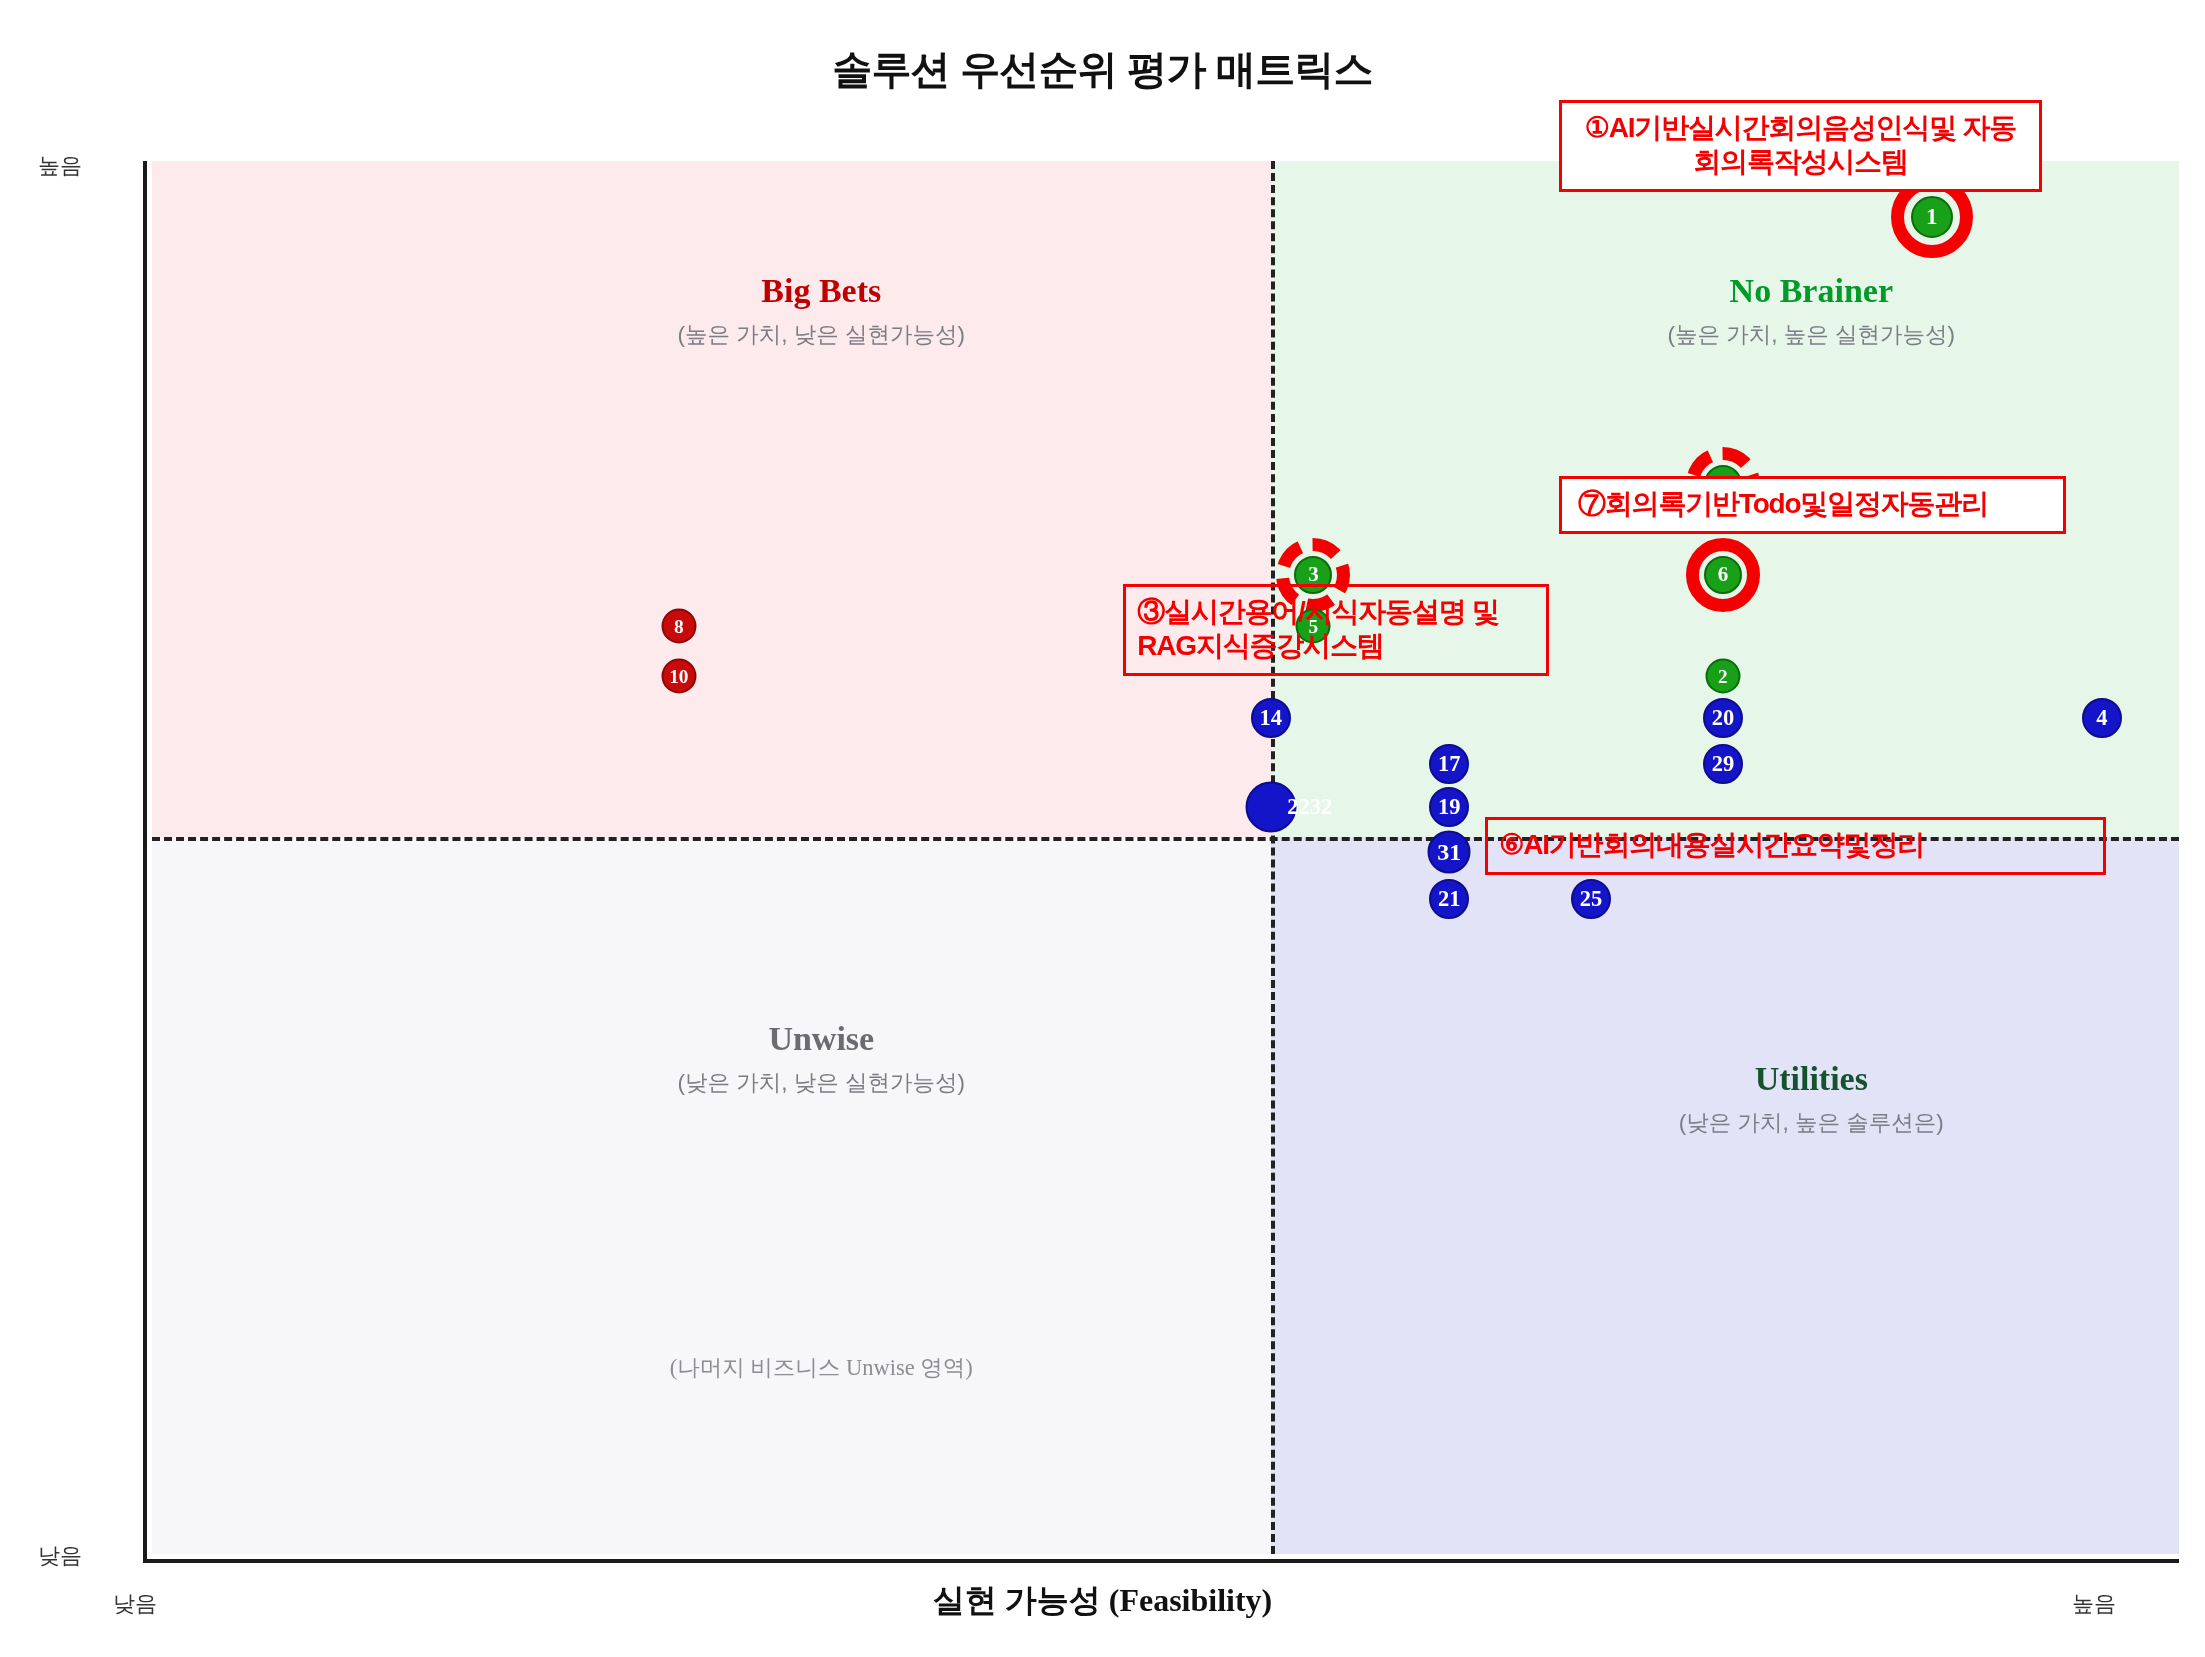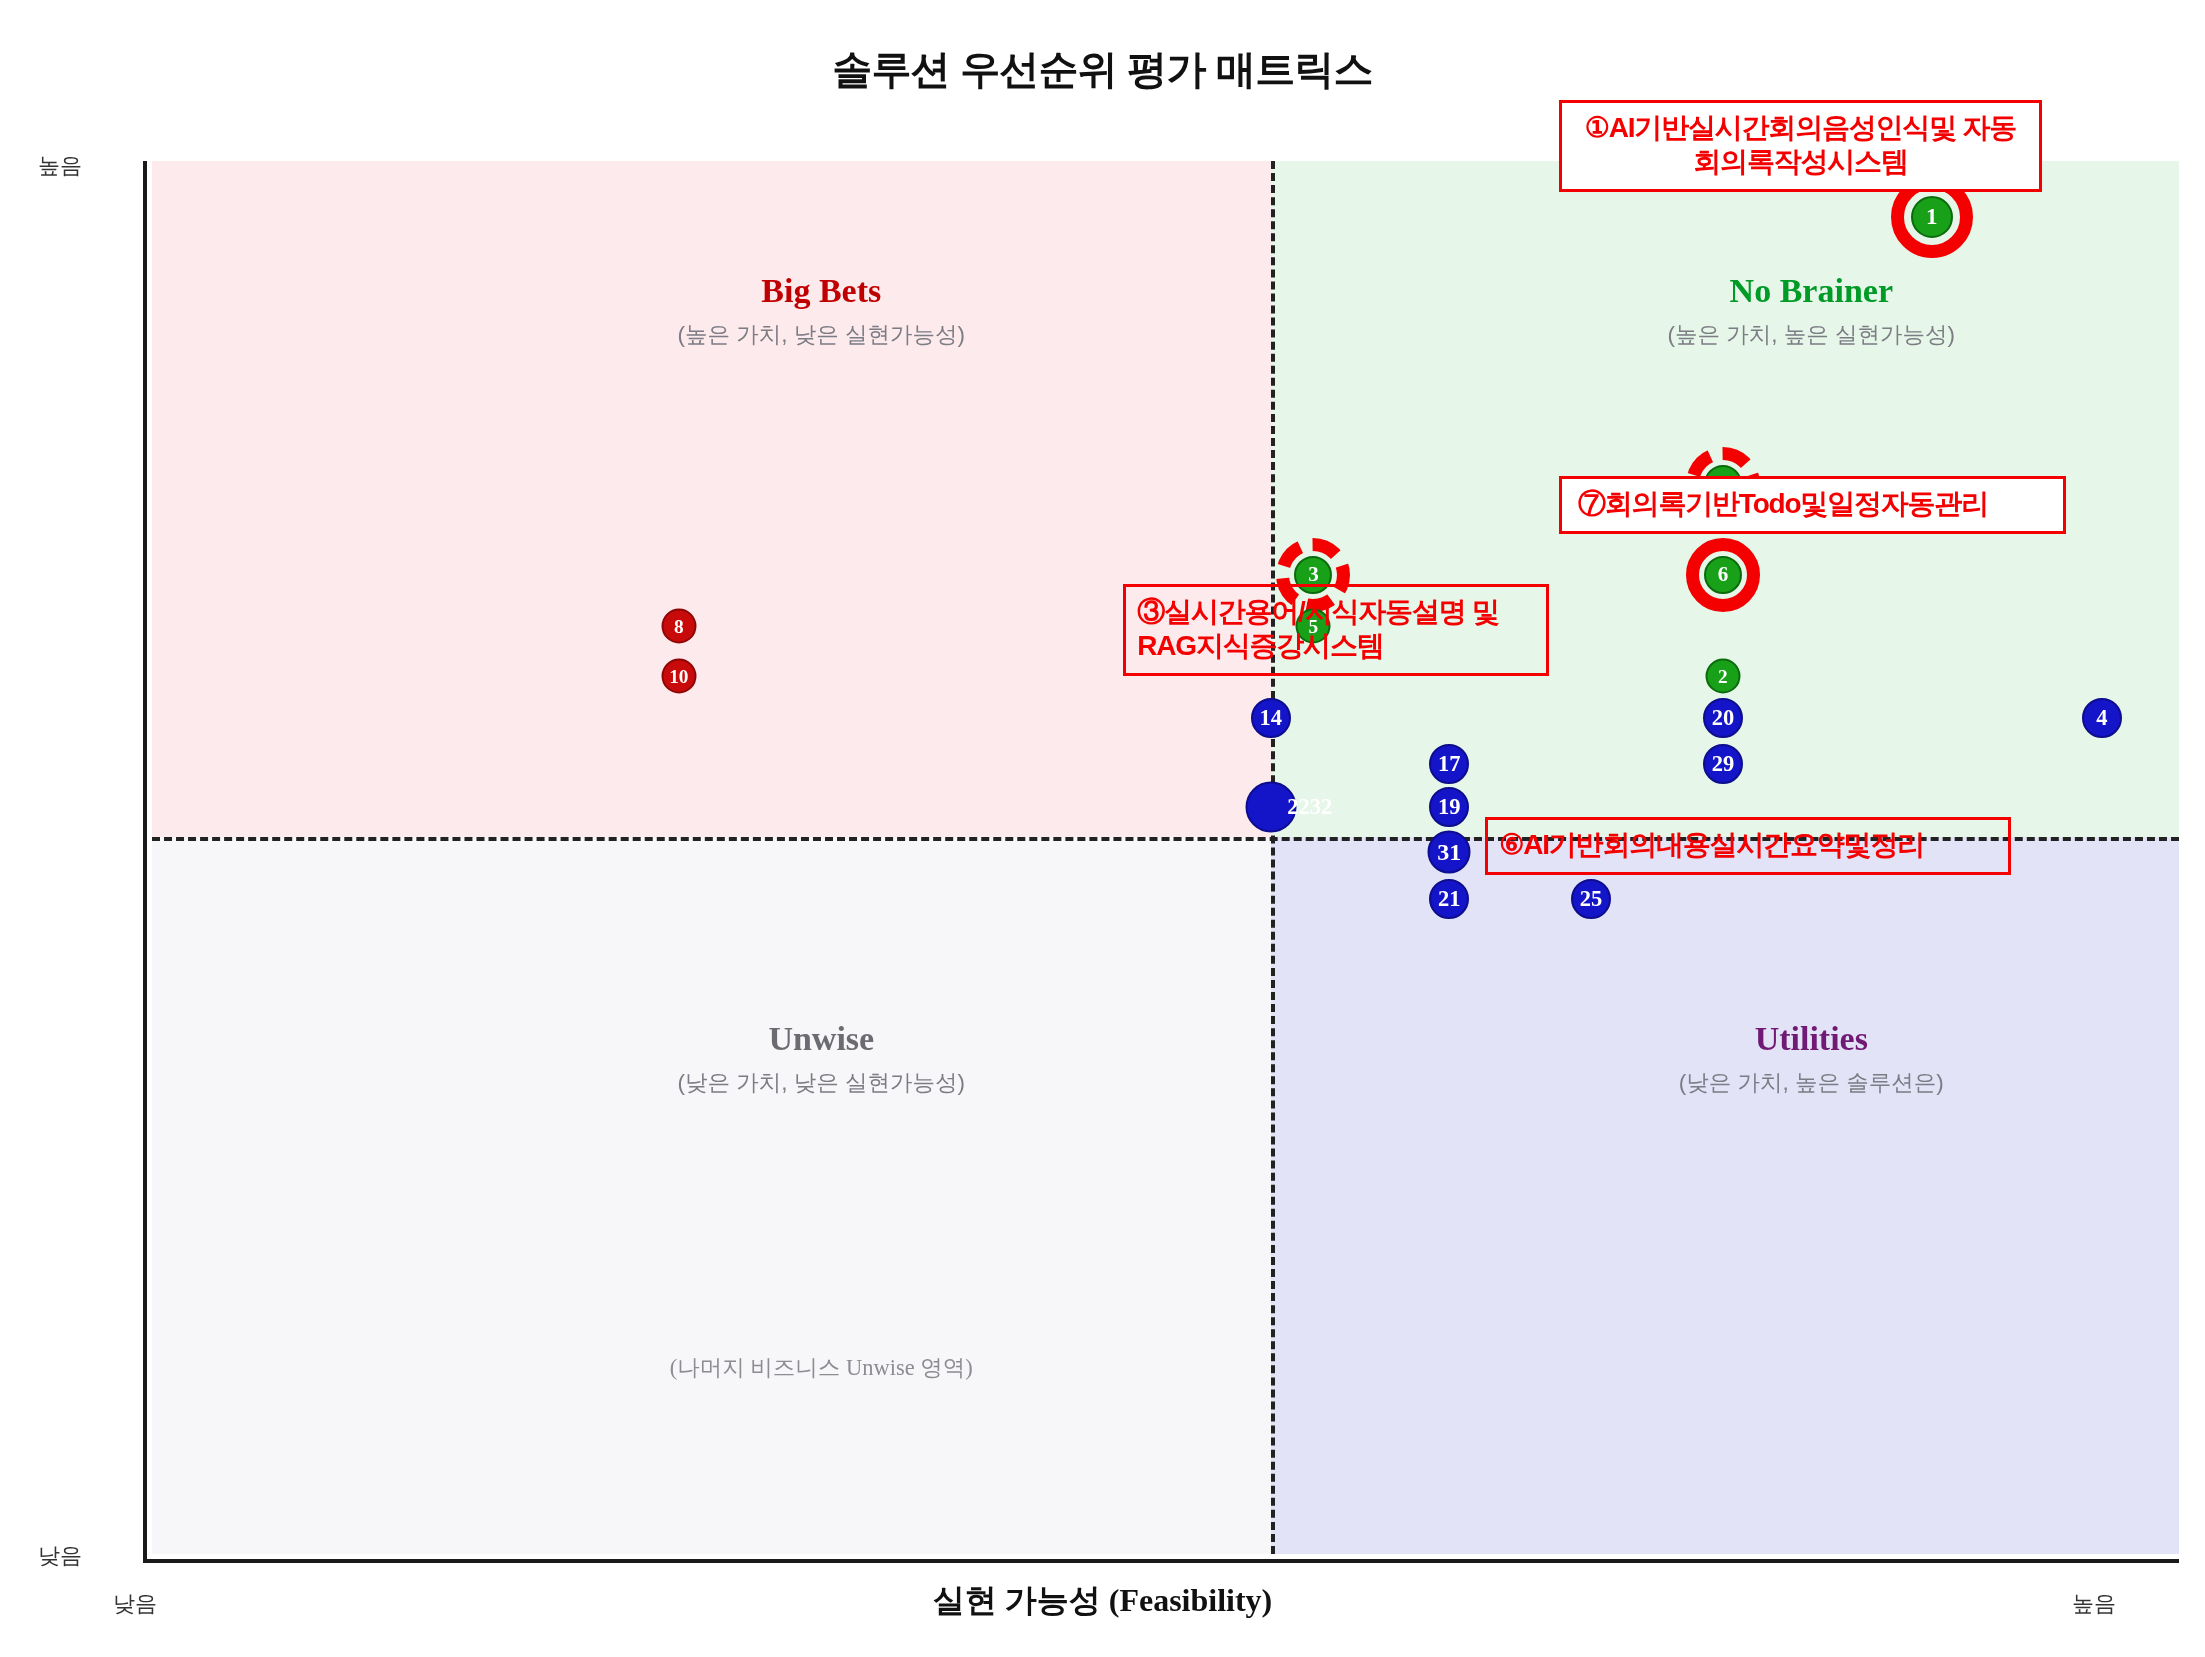--- a/index.html
+++ b/index.html
@@ -79,21 +79,21 @@
     margin-top:9.7px;
     font-family:"Liberation Sans", sans-serif;
   }
   #label-bigbets   {left:444px; top:111px;}
   #label-bigbets   .qname{color:#c00000;}
   #label-nobrainer {left:1434px;top:111px;}
   #label-nobrainer .qname{color:#009a26;}
   #label-unwise    {left:444px; top:859px;}
   #label-unwise    .qname{color:#6b6b72;}
   #label-utilities {left:1434px;top:859px;}
-  #label-utilities .qname{color:#701a75;}
+  #label-utilities .qname{color:#14532d;margin-top:40px;}
 
   #note-remaining{
     position:absolute;
     left:444px;top:1191px;
     width:451px;
     text-align:center;
     font-family:"Liberation Serif", serif;
     font-size:22.5px;
     color:#8c8c93;
   }
@@ -186,21 +186,21 @@
     padding:8px 11.3px 9.7px 11.3px;
     box-sizing:border-box;
     z-index:9;
     letter-spacing:-1.2px;
     font-family:"Liberation Sans", sans-serif;
     margin-top:29px;
   }
   #callout-1{left:1559px;top:71px;  width:483px;text-align:center;}
   #callout-7{left:1559px;top:447px; width:507px;padding-left:16px;}
   #callout-3{left:1123px;top:555px; width:426px;background:transparent;}
-  #callout-6{left:1485px;top:788px; width:526px;background:transparent;}
+  #callout-6{left:1485px;top:788px; width:621px;background:transparent;}
 </style>
 </head>
 <body>
 
 <div id="chart-title">솔루션 우선순위 평가 매트릭스</div>
 
 <div id="ylabel">비즈니스 영향도 (Business Impact)</div>
 <div id="xlabel">실현 가능성 (Feasibility)</div>
 
 <div class="corner-tick" id="tick-y-high">높음</div>

